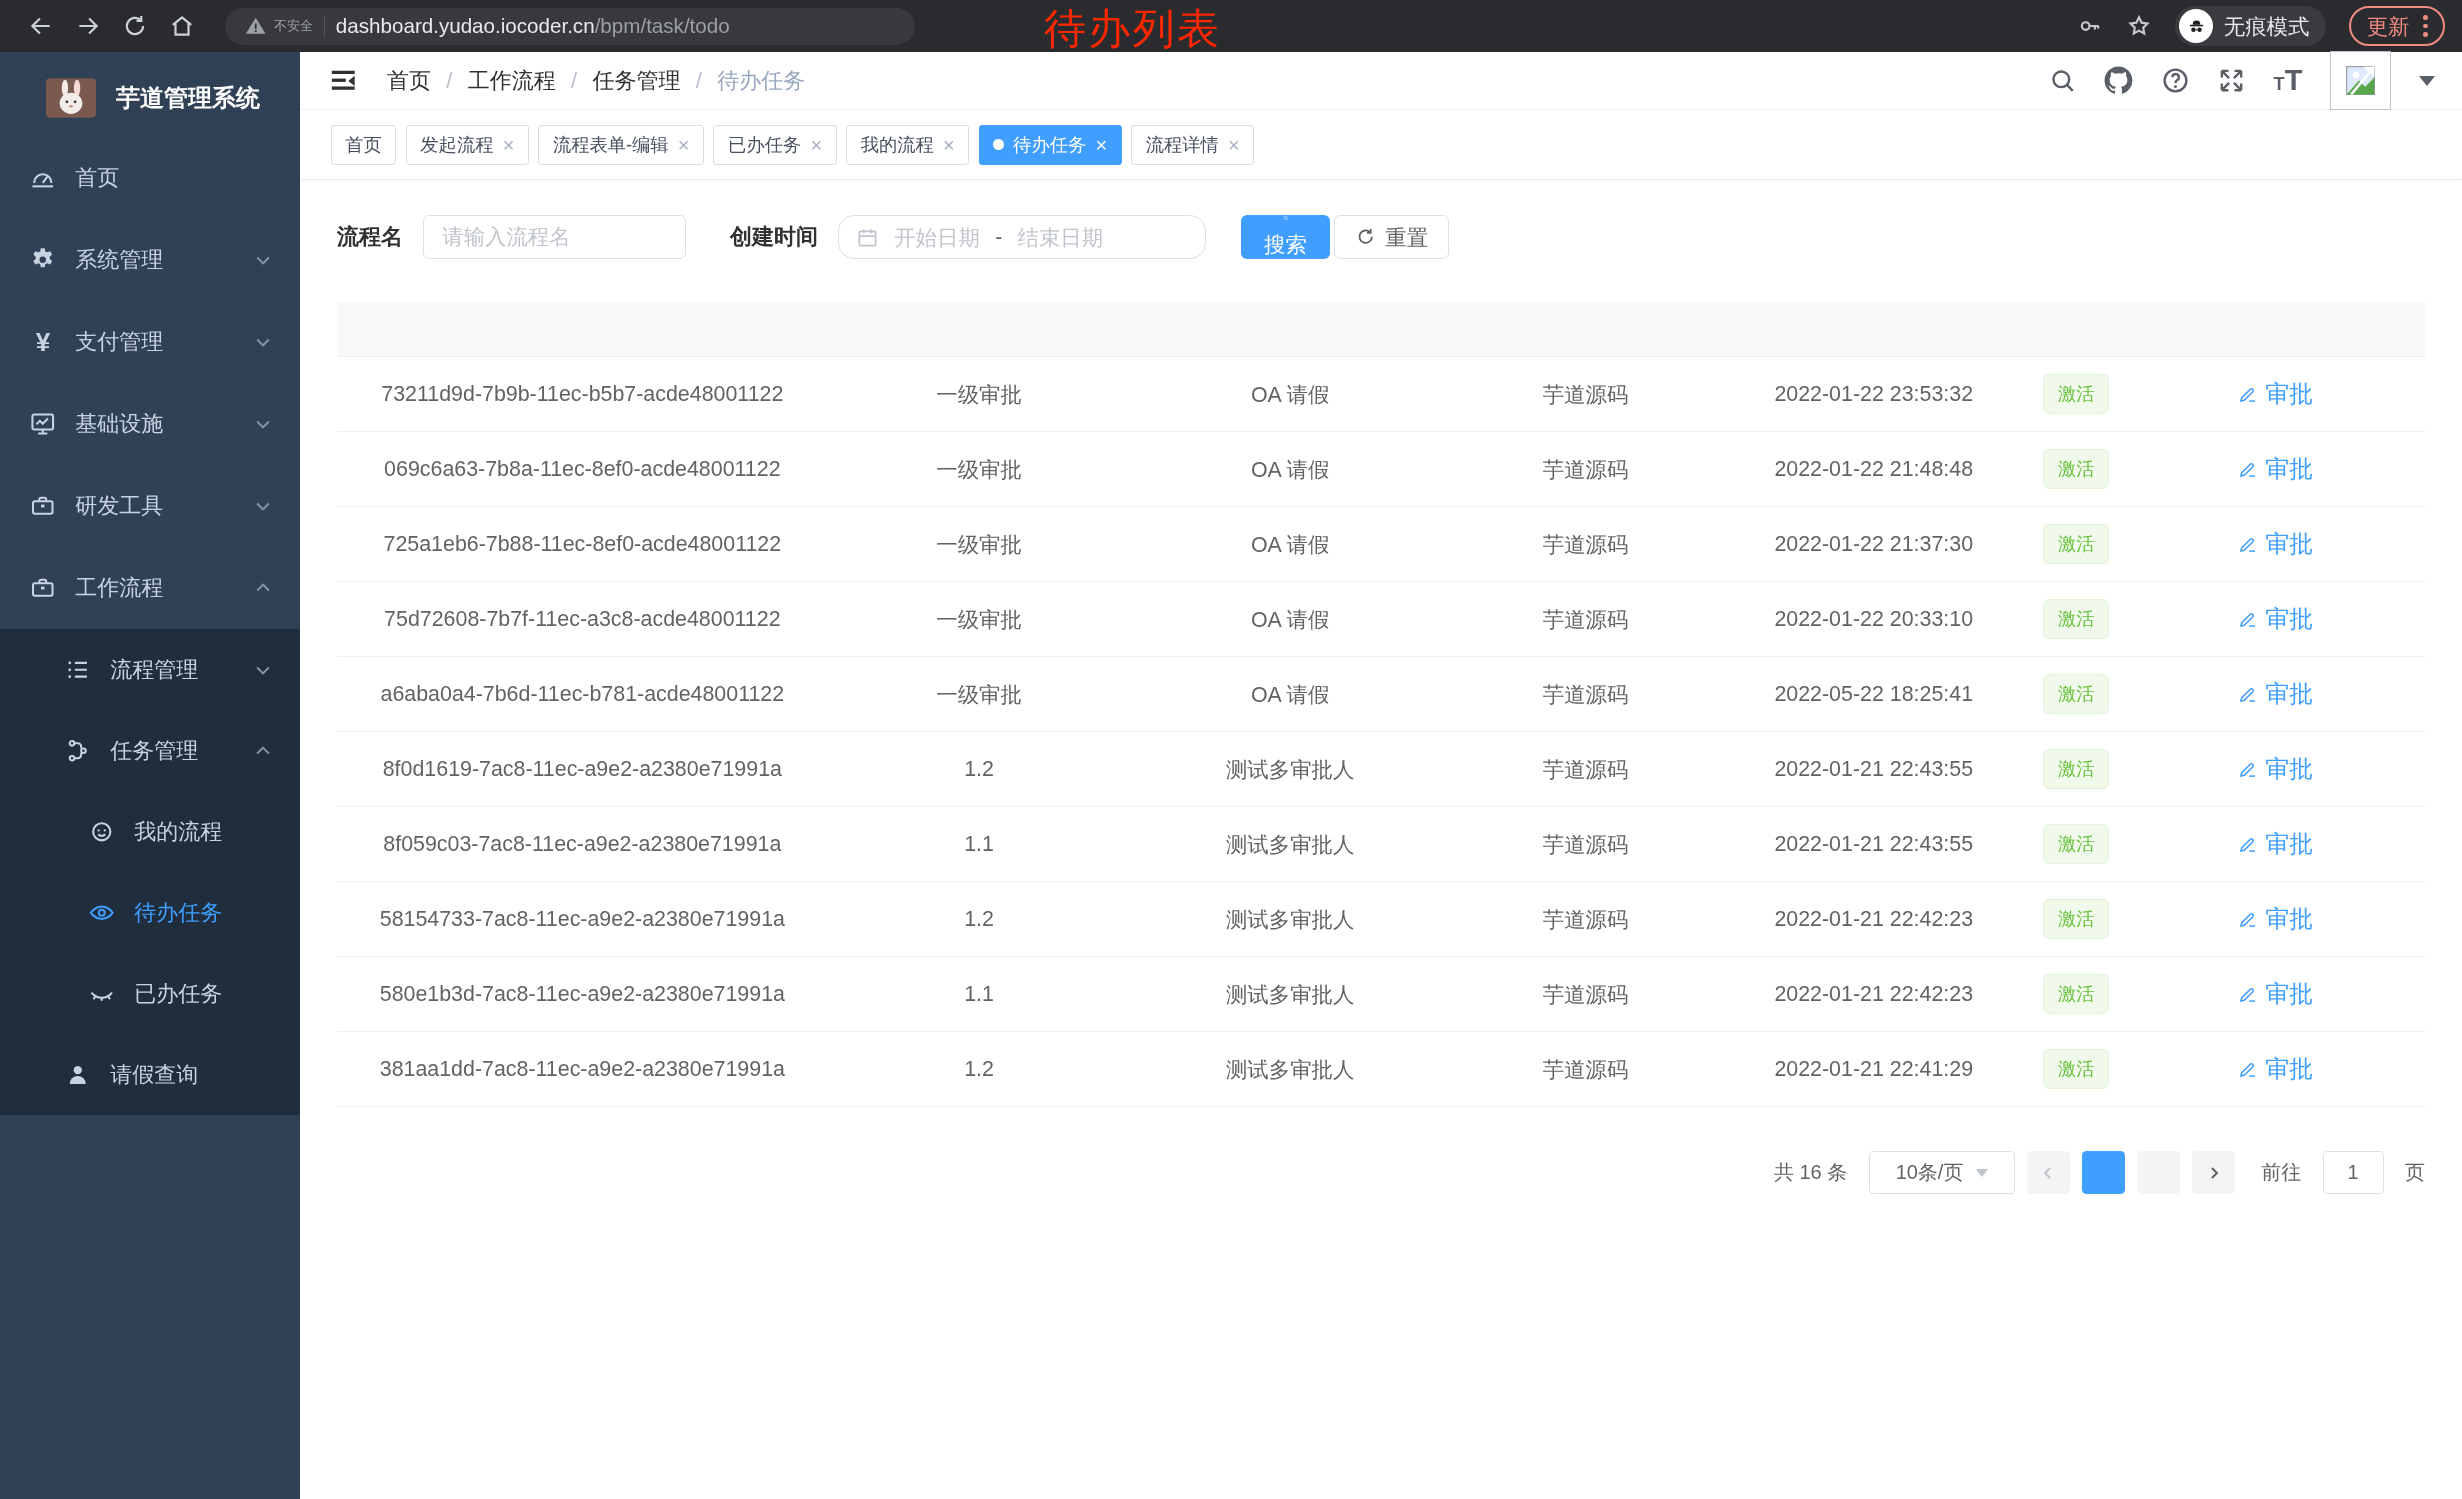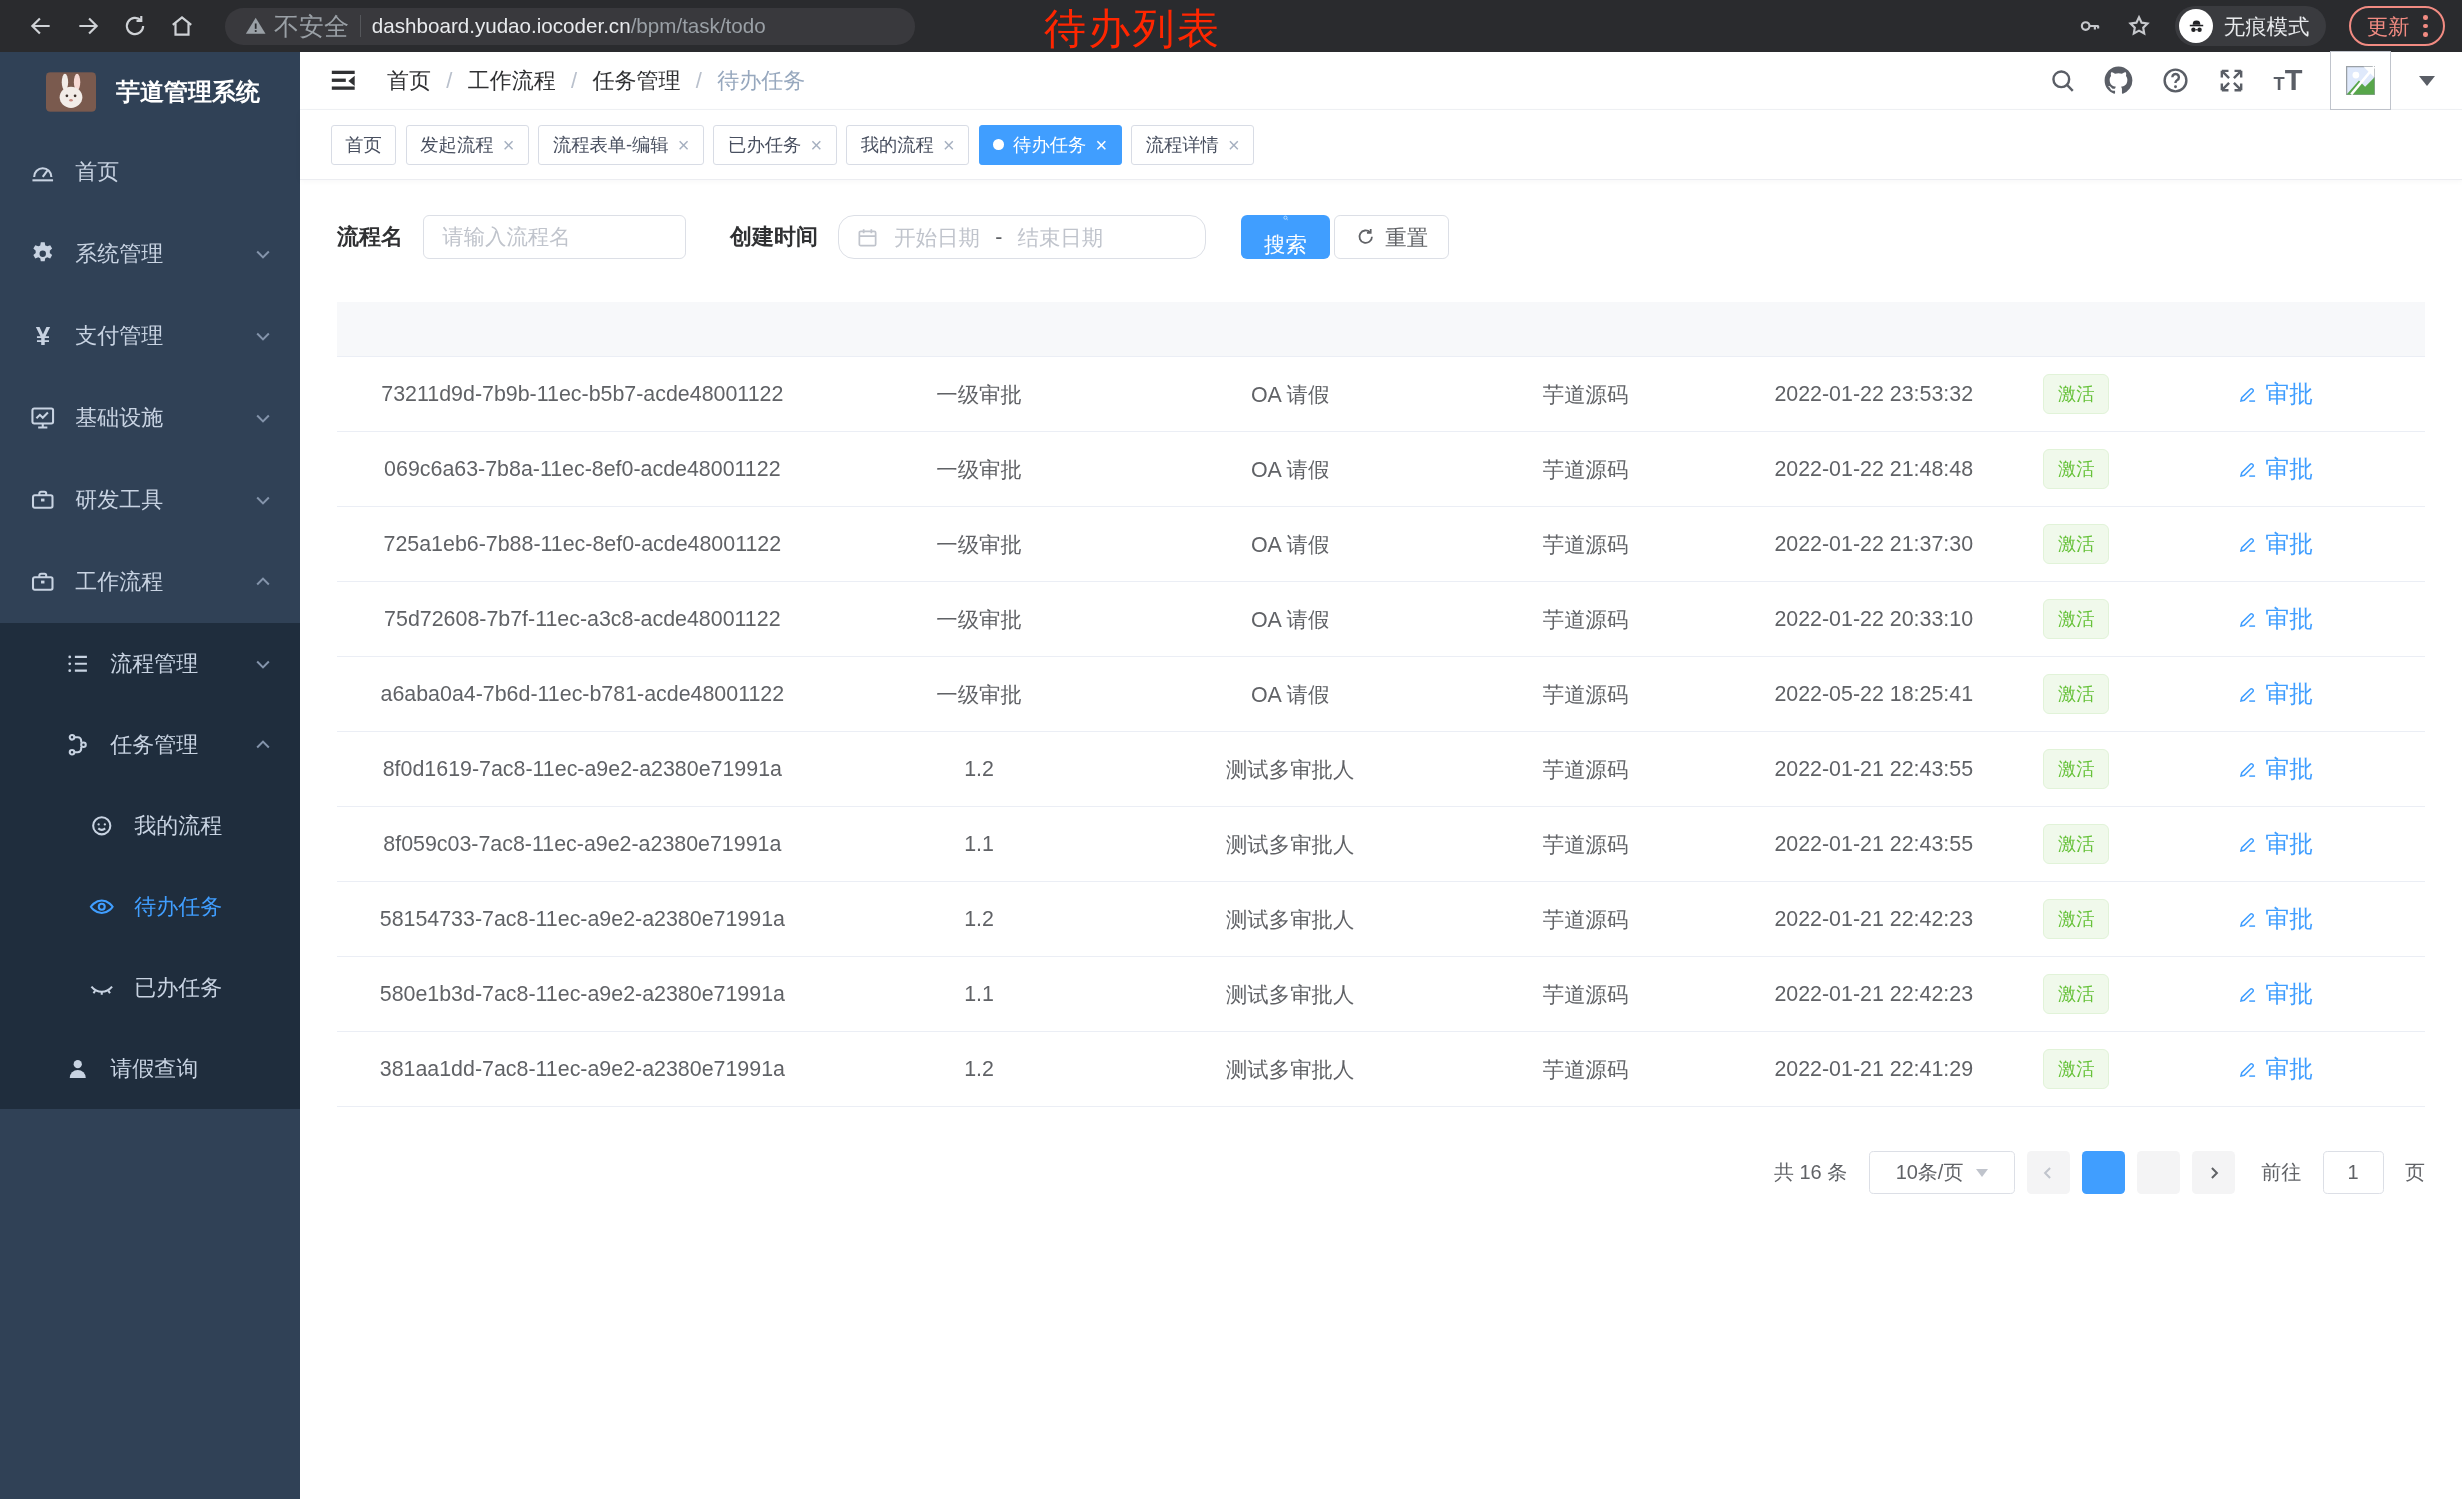--- a/index.html
+++ b/index.html
@@ -5,21 +5,21 @@
   * { box-sizing: border-box; margin: 0; padding: 0; }
   html,body { width: 2462px; height: 1500px; }
   body { font-family: "Liberation Sans", "DejaVu Sans", sans-serif; background:#fff; overflow:hidden; }
   .screen { position:relative; width:2462px; height:1500px; }
 
   
   .chrome { height:52px; background:#2a2b2e; display:flex; align-items:center; padding:0 17px; }
   .chrome-btn { width:47px; height:47px; display:flex; align-items:center; justify-content:center; color:#cfd2d6; flex-shrink:0; }
   .chrome-btn svg { width:26px; height:26px; }
   .url-pill { margin-left:20px; width:690px; height:37px; background:#39393d; border-radius:18.3px; display:flex; align-items:center; padding:0 20px; gap:10.7px; }
-  .warn { color:#9aa0a6; display:flex; align-items:center; gap:7.6px; font-size:25px; }
+  .warn { color:#9aa0a6; display:flex; align-items:center; gap:7.6px; font-size:13px; }
   .warn svg { width:21.4px; height:21.4px; }
   .url-div { width:1.5px; height:21.4px; background:#55575b; }
   .url-text { font-size:20.6px; color:#e8eaed; white-space:nowrap; }
   .url-text .path { color:#9aa0a6; }
   .chrome-right { margin-left:auto; display:flex; align-items:center; gap:23px; }
   .c-icon { color:#c6c8cc; display:flex; }
   .c-icon svg { width:26px; height:26px; }
   .incog { height:40px; background:#3a3b3f; border-radius:20px; display:flex; align-items:center; padding:3.1px 17px 3.1px 3.8px; gap:10.7px; }
   .incog-circle { width:34px; height:34px; border-radius:50%; background:#fff; display:flex; align-items:center; justify-content:center; }
   .incog-circle svg { width:23px; height:23px; fill:#202124; }
@@ -28,21 +28,21 @@
   .update-label { font-size:21.4px; }
   .vdots { display:flex; flex-direction:column; gap:3.8px; }
   .vdots i { width:4.6px; height:4.6px; border-radius:50%; background:#f28b82; }
 
   
   .annotation { position:absolute; left:1044px; top:1px; font-size:42px; font-weight:500; letter-spacing:2.3px; color:#ff2600; z-index:60; pointer-events:none; }
 
   
   .app { display:flex; height:1448px; }
   .sidebar { width:300px; flex-shrink:0; background:#304156; overflow:hidden; }
-  .logo { height:79px; display:flex; align-items:center; padding-left:46px; gap:20px; }
+  .logo { height:79px; display:flex; align-items:center; padding-left:46px; gap:20px;margin-top:6px; }
   .logo-img { width:50px; height:40px; border-radius:4.6px; overflow:hidden; flex-shrink:0; }
   .logo-title { font-size:24px; font-weight:700; color:#fff; white-space:nowrap; }
   .menu-item { height:82px; display:flex; align-items:center; padding:0 27.5px 0 26px; font-size:22px; color:#c8d3e2; cursor:pointer; }
   .menu-item .mi-icon { width:34px; margin-right:15.3px; display:flex; justify-content:center; align-items:center; flex-shrink:0; }
   .menu-item .mi-icon svg { width:27.5px; height:27.5px; }
   .glyph { font-size:26px; font-weight:700; line-height:1; }
   .menu-item .chev { margin-left:auto; color:#8494ab; display:flex; }
   .menu-item .chev svg { width:20px; height:20px; transition:none; }
   .menu-item.expanded .chev svg { transform:rotate(180deg); }
   .submenu { background:#1f2d3d; }

